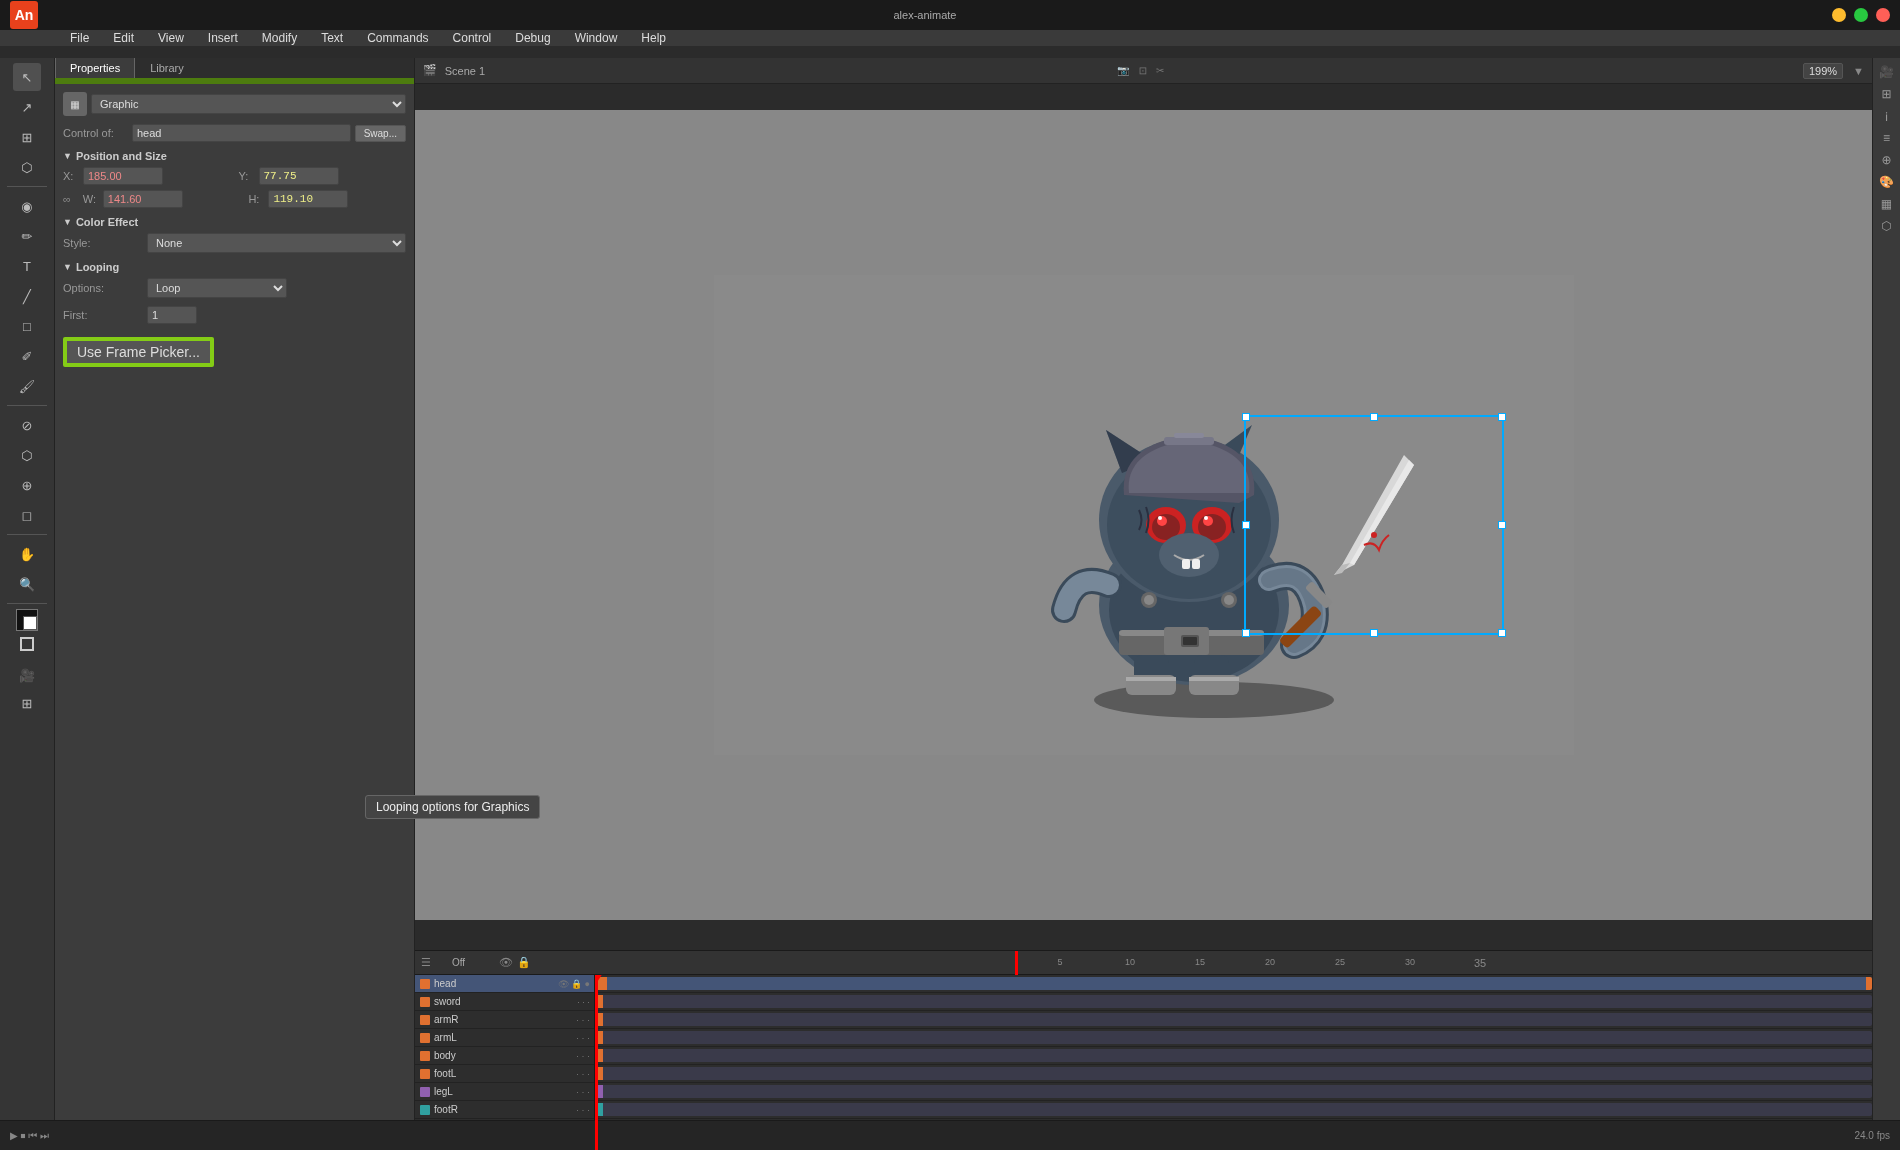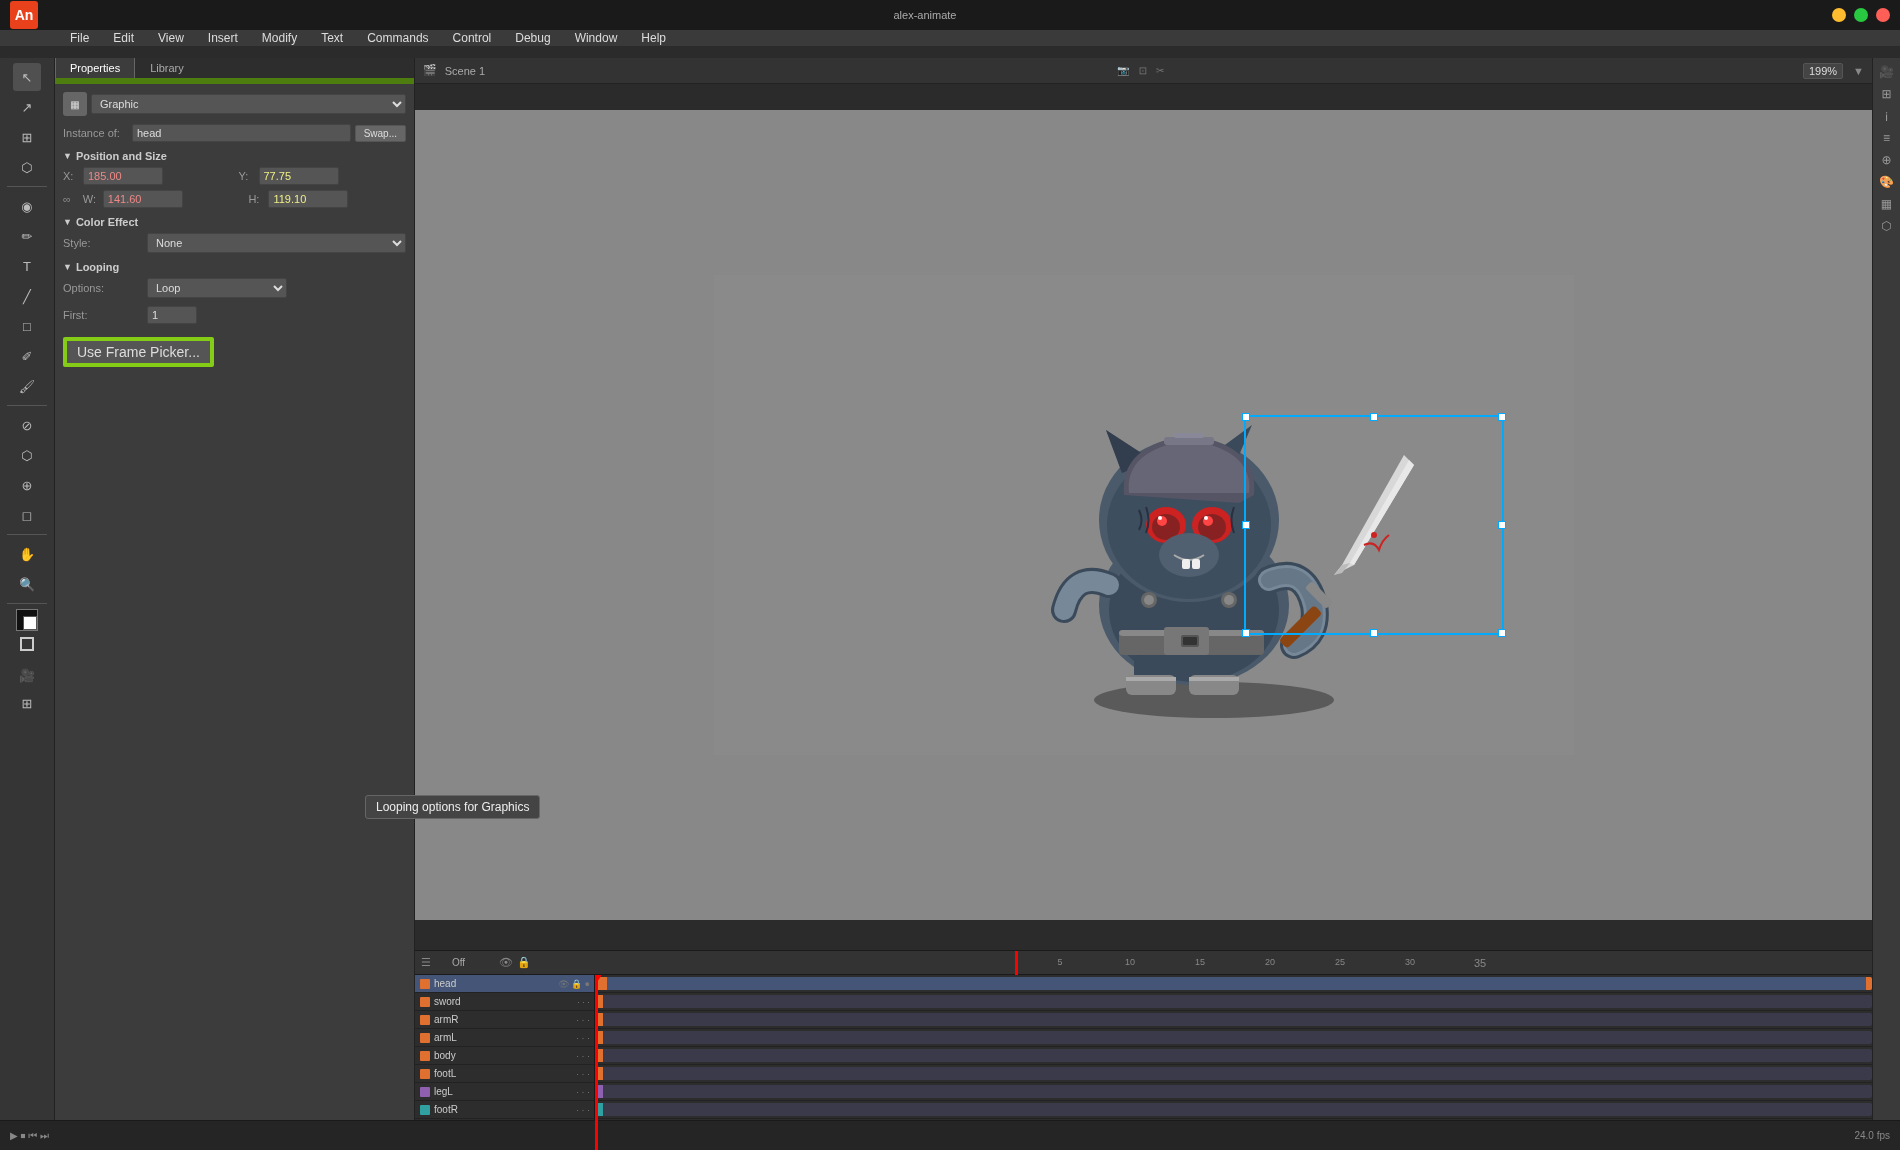--- a/index.html
+++ b/index.html
@@ -148,21 +148,21 @@
     .prop-input {
       background: #555;
       border: 1px solid #444;
       color: #ddd;
       padding: 2px 4px;
       font-size: 11px;
       border-radius: 2px;
       width: 80px;
     }
     .prop-input.red { color: #e88; }
-    .prop-input.yellow { color: #ee8; }
+    .prop-input.yellow { color: #ee8; font-family: Liberation Mono, monospace; }
 
     .section-header {
       display: flex;
       align-items: center;
       gap: 4px;
       color: #ccc;
       font-size: 11px;
       font-weight: bold;
       margin: 8px 0 5px 0;
       cursor: pointer;
@@ -564,21 +564,21 @@
   <div id="panel-content">
 
     <div class="prop-row">
       <div style="width:24px;height:24px;background:#666;border-radius:3px;display:flex;align-items:center;justify-content:center;font-size:10px;color:#ddd;cursor:pointer;">▦</div>
       <select class="prop-select">
         <option>Graphic</option>
       </select>
     </div>
 
     <div class="instance-row">
-      <span class="instance-label">Instance of:</span>
+      <span class="instance-label">Control of:</span>
       <input class="instance-input" type="text" value="head" style="">
       <button class="swap-btn">Swap...</button>
     </div>
 
     <div class="section-header">
       <span class="section-arrow">▼</span>
       <span>Position and Size</span>
     </div>
     <div class="coords-row">
       <div class="coord-group">

